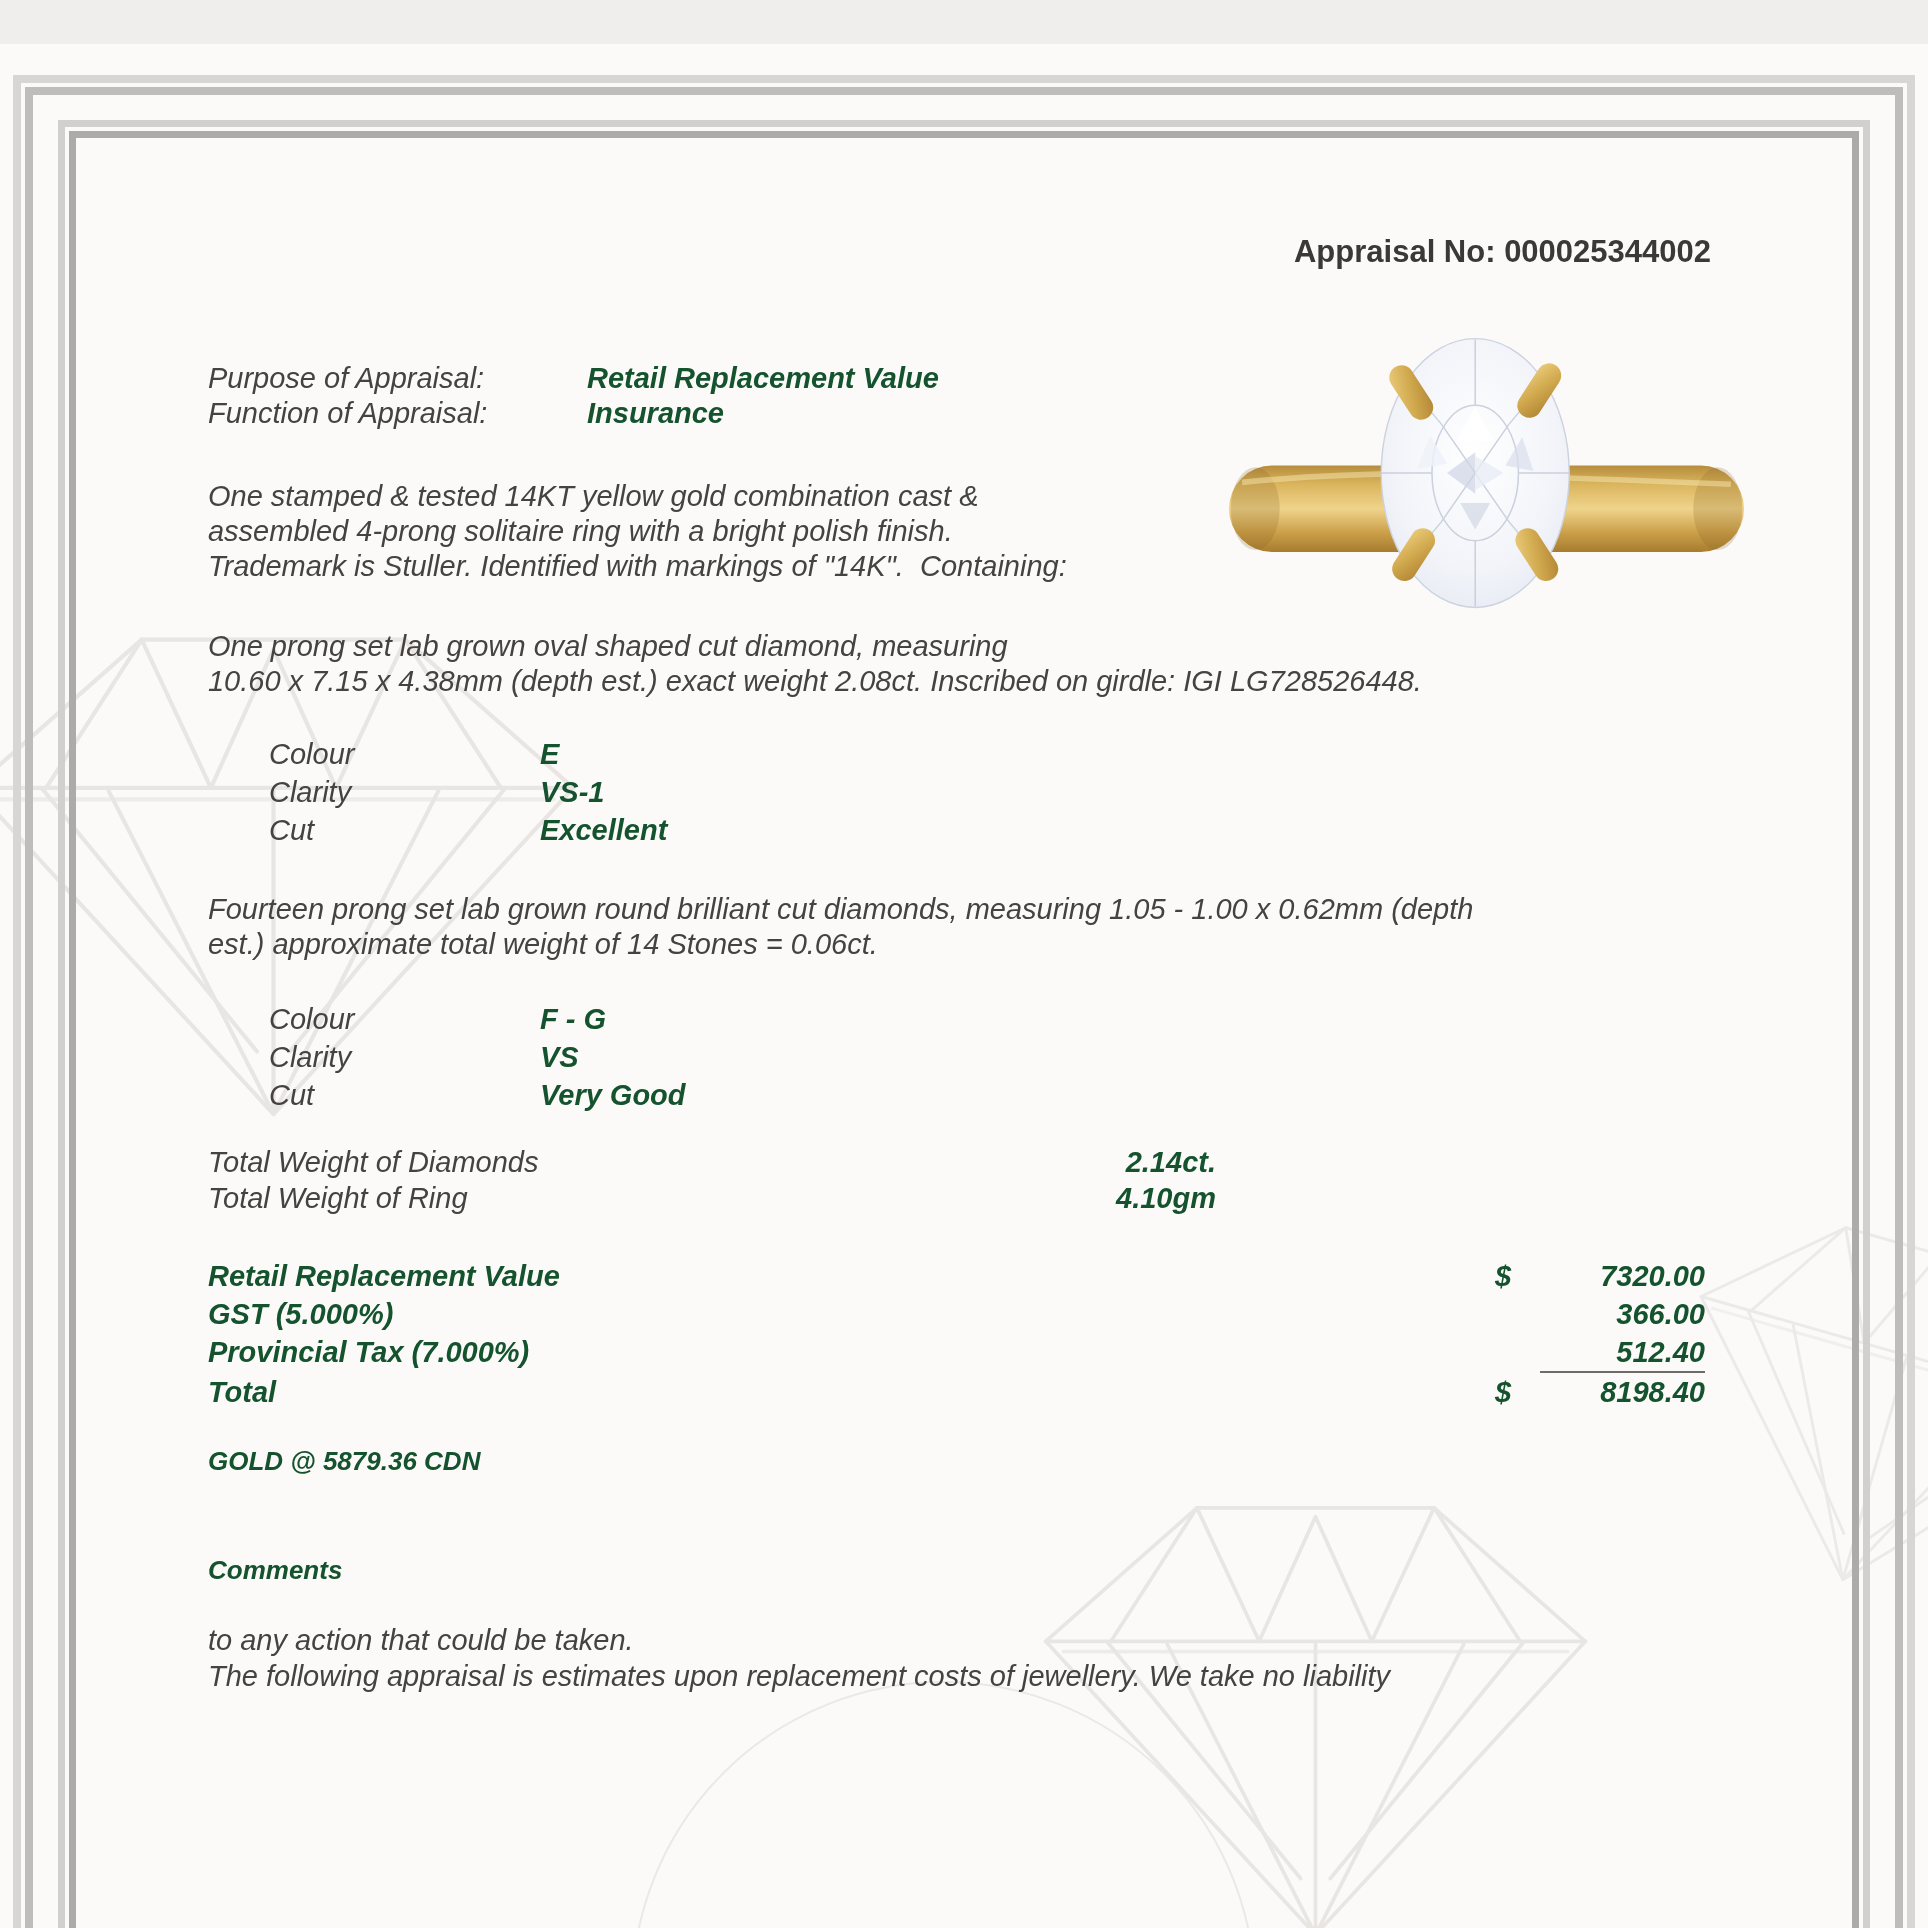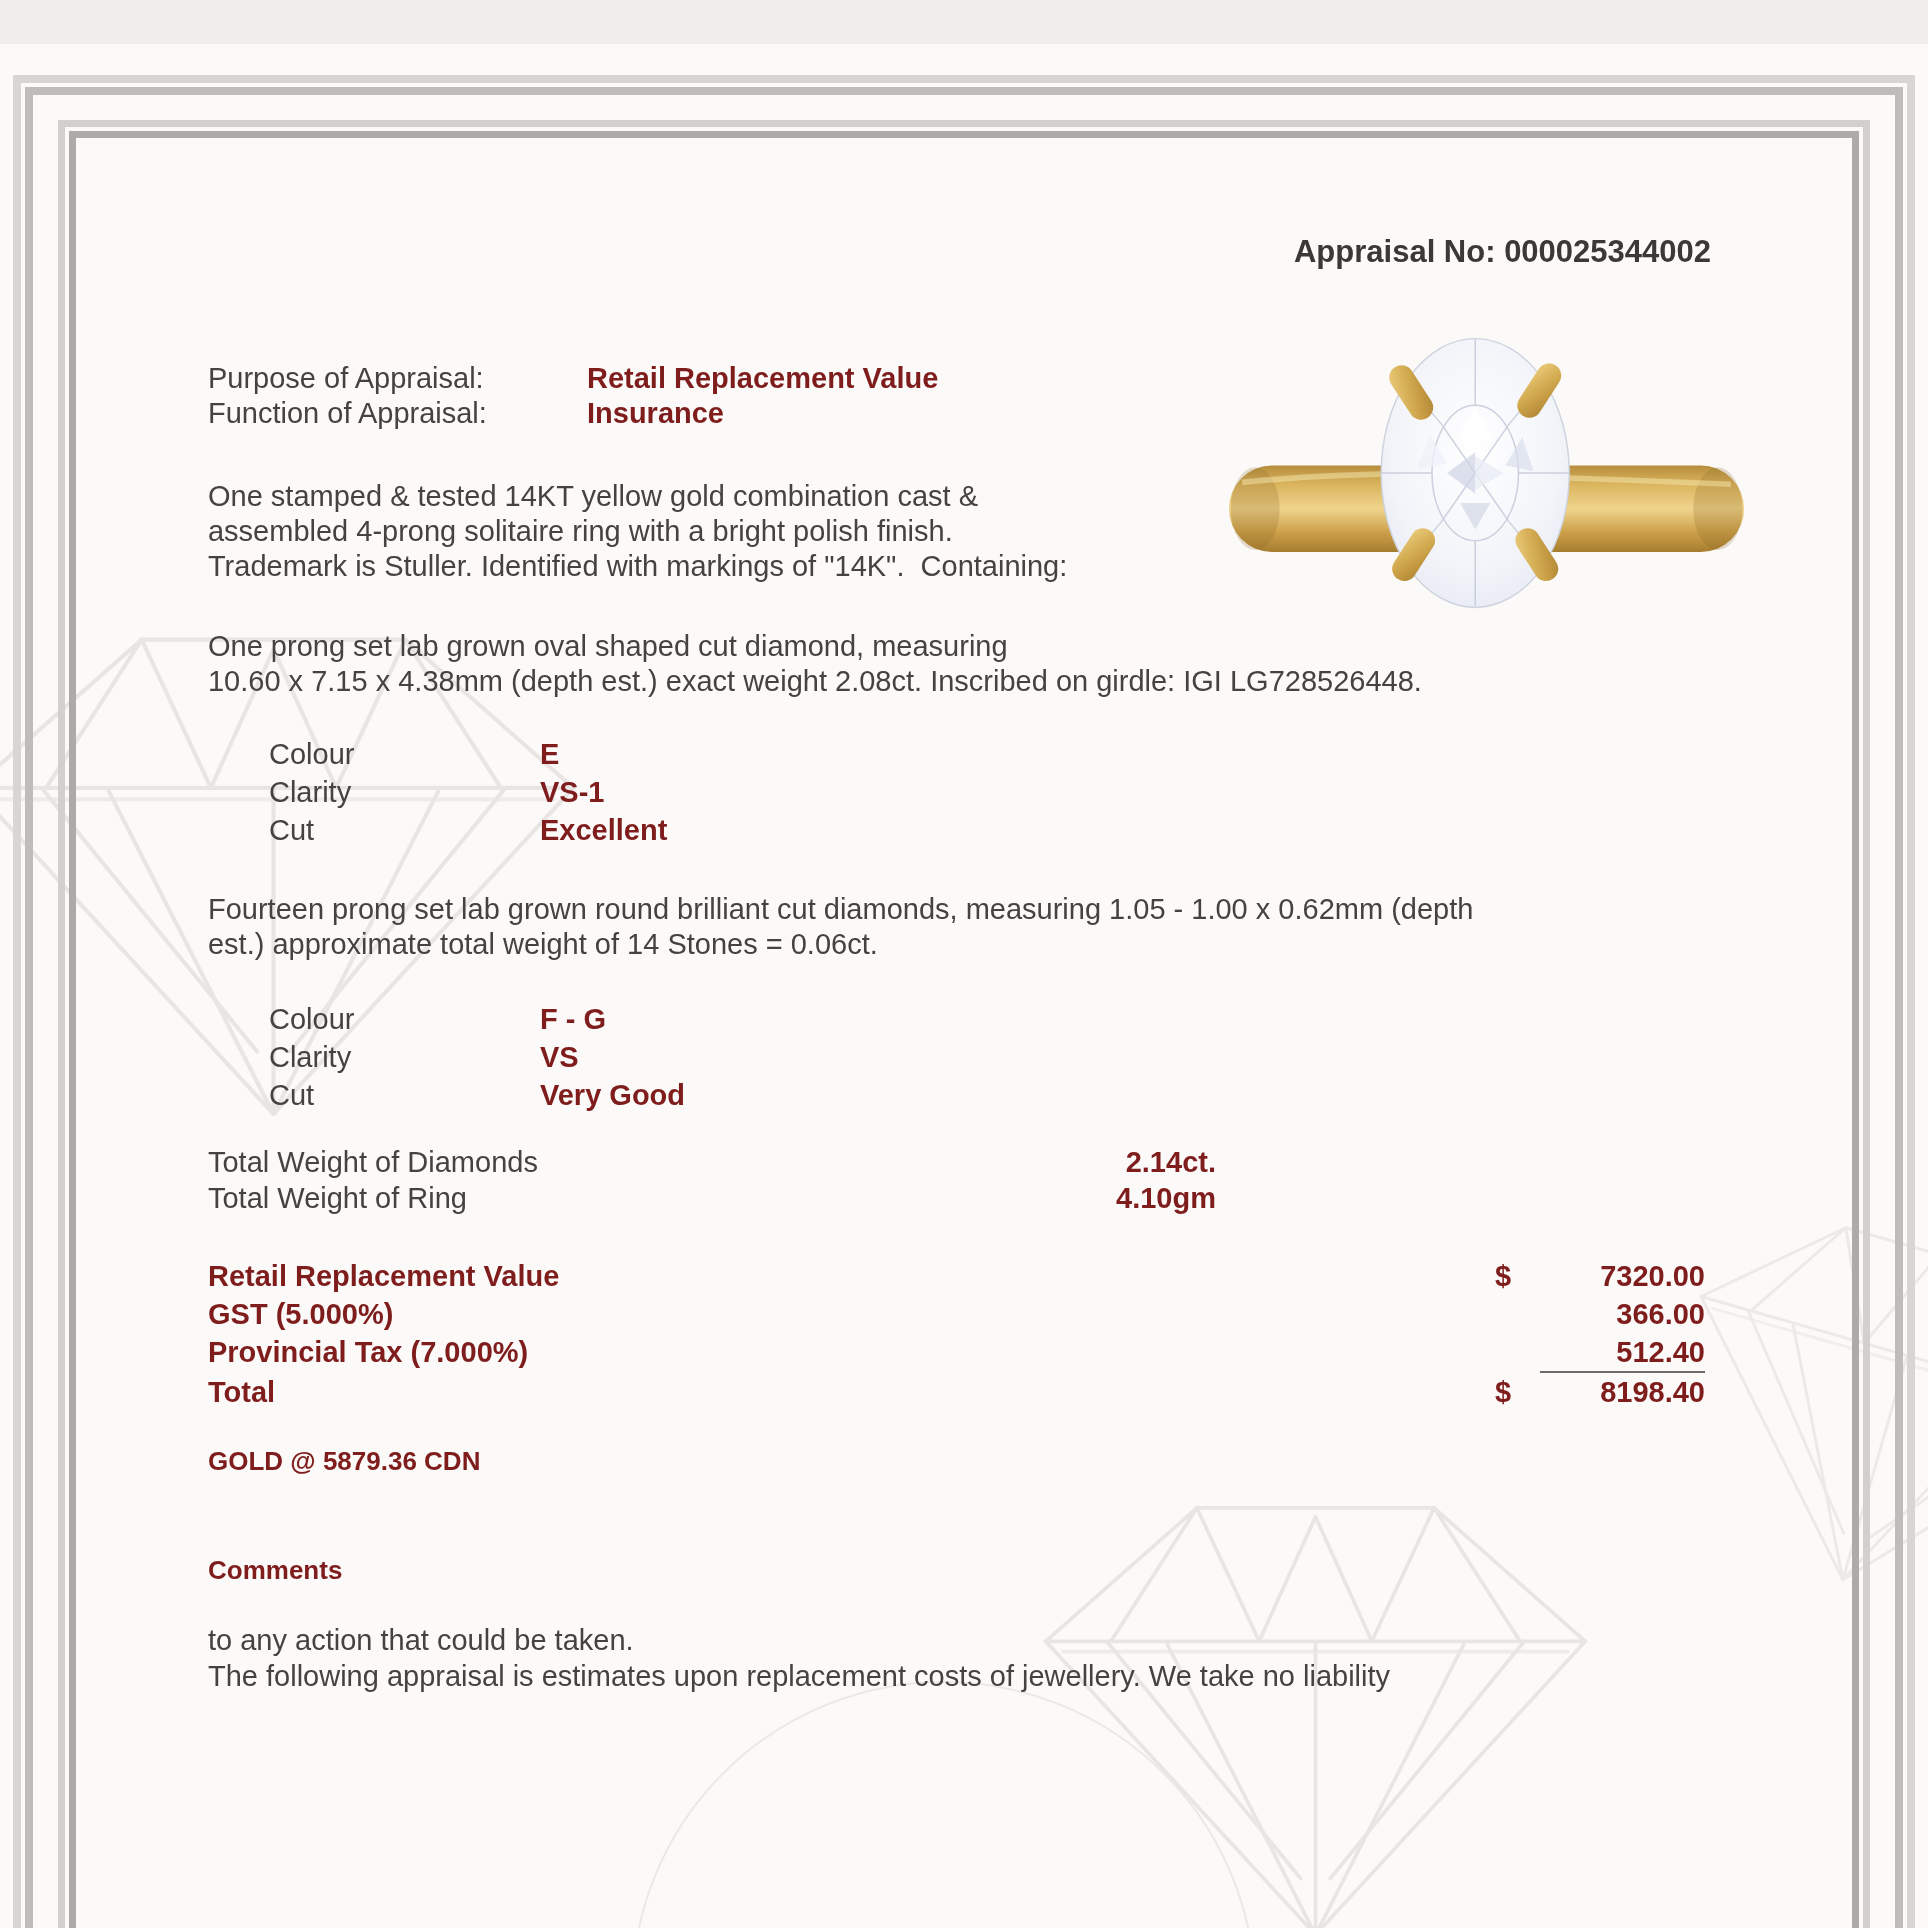--- a/index.html
+++ b/index.html
@@ -11,22 +11,22 @@
     margin-top:44px;
   }
   .abs{position:absolute;}
   
   .f1{position:absolute;top:31px;left:13px;right:13px;bottom:-85px;border:8.5px solid #d8d6d5;}
   .f2{position:absolute;top:3.8px;left:3.8px;right:3.8px;bottom:-85px;border:8.5px solid #bfbdbc;}
   .f3{position:absolute;top:25.4px;left:25.4px;right:25.4px;bottom:-85px;border:7.5px solid #d2d0cf;}
   .f4{position:absolute;top:3.8px;left:3.8px;right:3.8px;bottom:-85px;border:7.5px solid #adabaa;}
   .content{position:absolute;top:0;left:0;right:0;bottom:-85px;background:#fdfcfb;}
   
-  .txt{font-size:29px;line-height:35px;color:#454240;}
-  .bold{font-weight:700;color:#7f1d1d;}
+  .txt{font-size:29px;line-height:35px;color:#454240;font-style:italic;}
+  .bold{font-weight:700;color:#14532d;}
   .line{white-space:pre;}
   .appraisal-no{top:96px;right:141px;font-size:31px;font-weight:700;color:#3b3835;white-space:pre;}
   .appraisal-no span{display:inline;}
   .kv-row{display:flex;}
   .kv-row .k{width:379px;flex:none;}
   .spec-row{display:flex;line-height:38px;}
   .spec-row .k{width:271px;flex:none;}
   .wrow{display:flex;line-height:36px;width:1008px;}
   .wrow .k{width:716px;flex:none;}
   .wrow .v{width:292px;text-align:right;}

